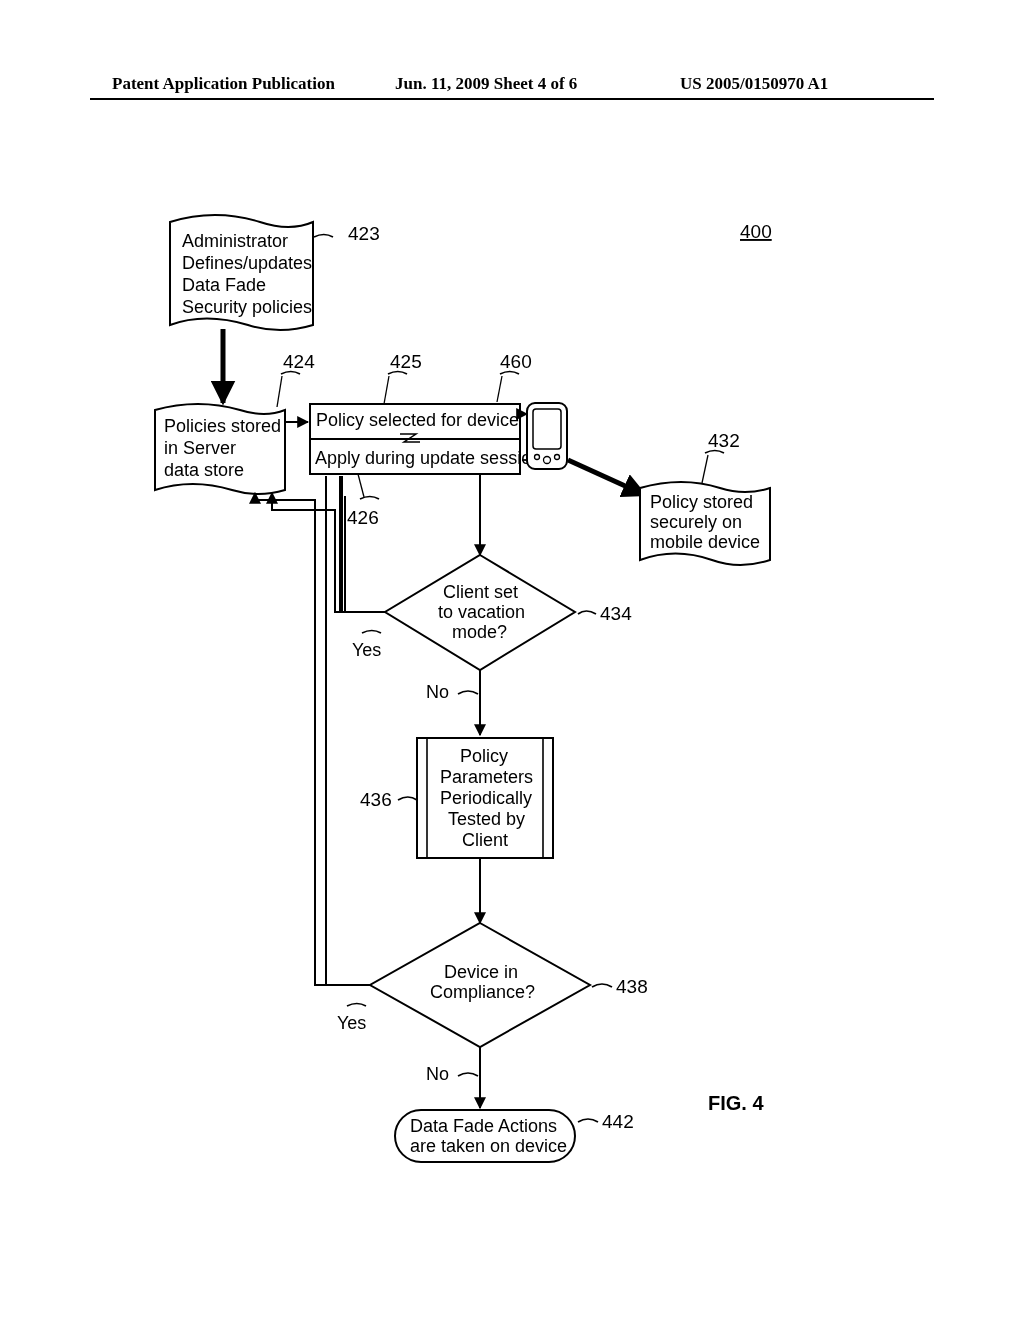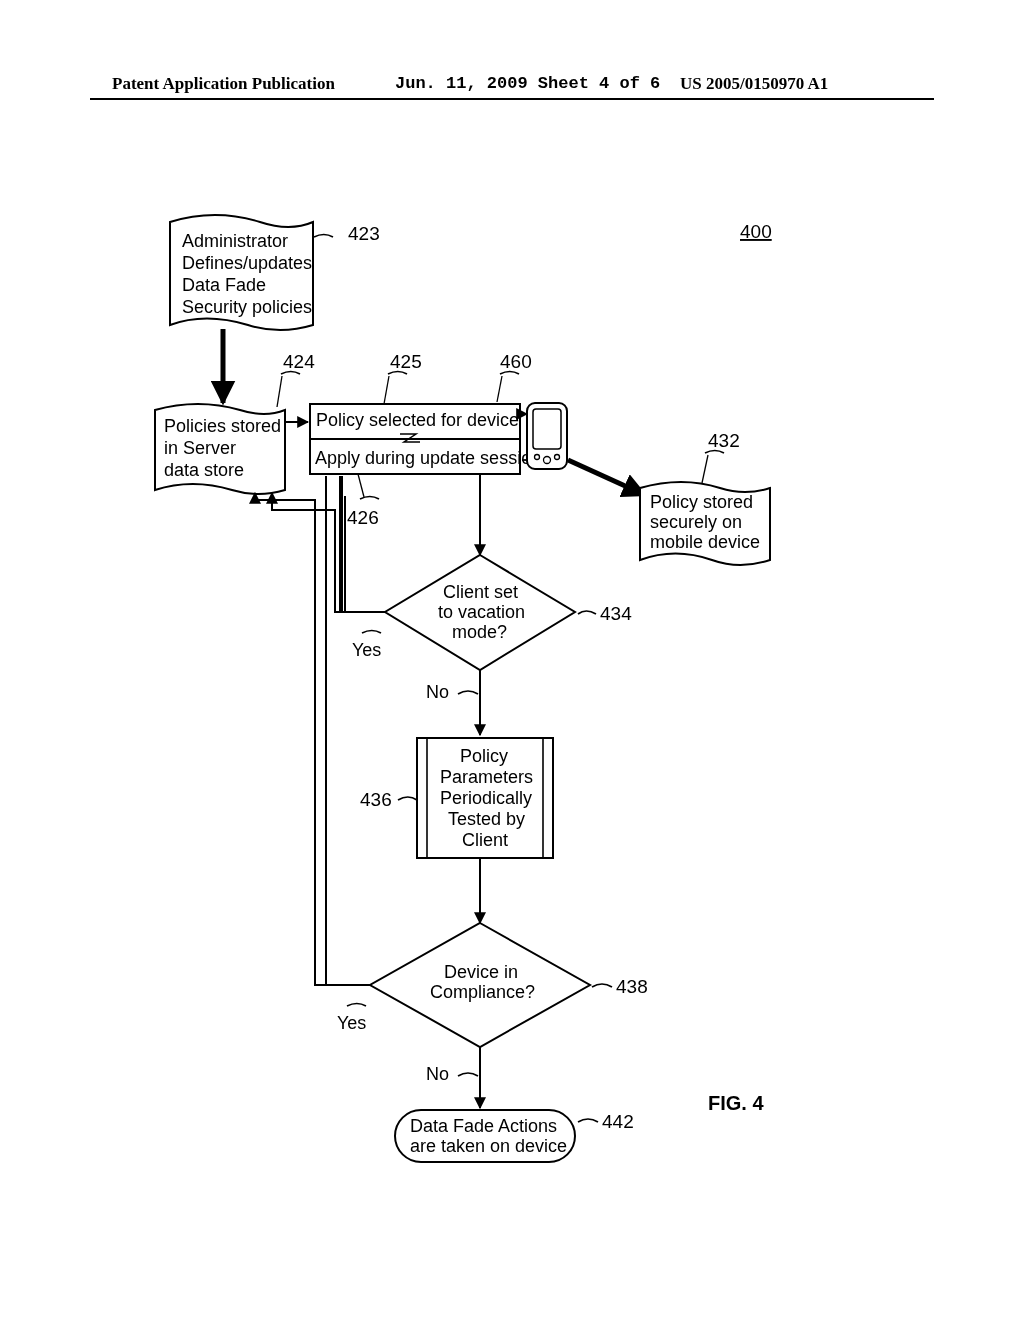--- a/index.html
+++ b/index.html
@@ -24,21 +24,21 @@
     width: 844px;
     border-top: 2.2px solid #000;
   }
   .hdr {
     position: absolute;
     top: 74px;
     font-size: 17px;
     font-weight: bold;
   }
   .hdr.left  { left: 112px; }
-  .hdr.mid   { left: 395px; font-family: Liberation Mono, monospace; }
+  .hdr.mid   { left: 395px; }
   .hdr.right { left: 680px; }
   .svgwrap {
     position: absolute;
     left: 0; top: 0;
     width: 1024px;
     height: 1320px;
   }
   svg text {
     font-family: Arial, Helvetica, sans-serif;
     fill: #000;

